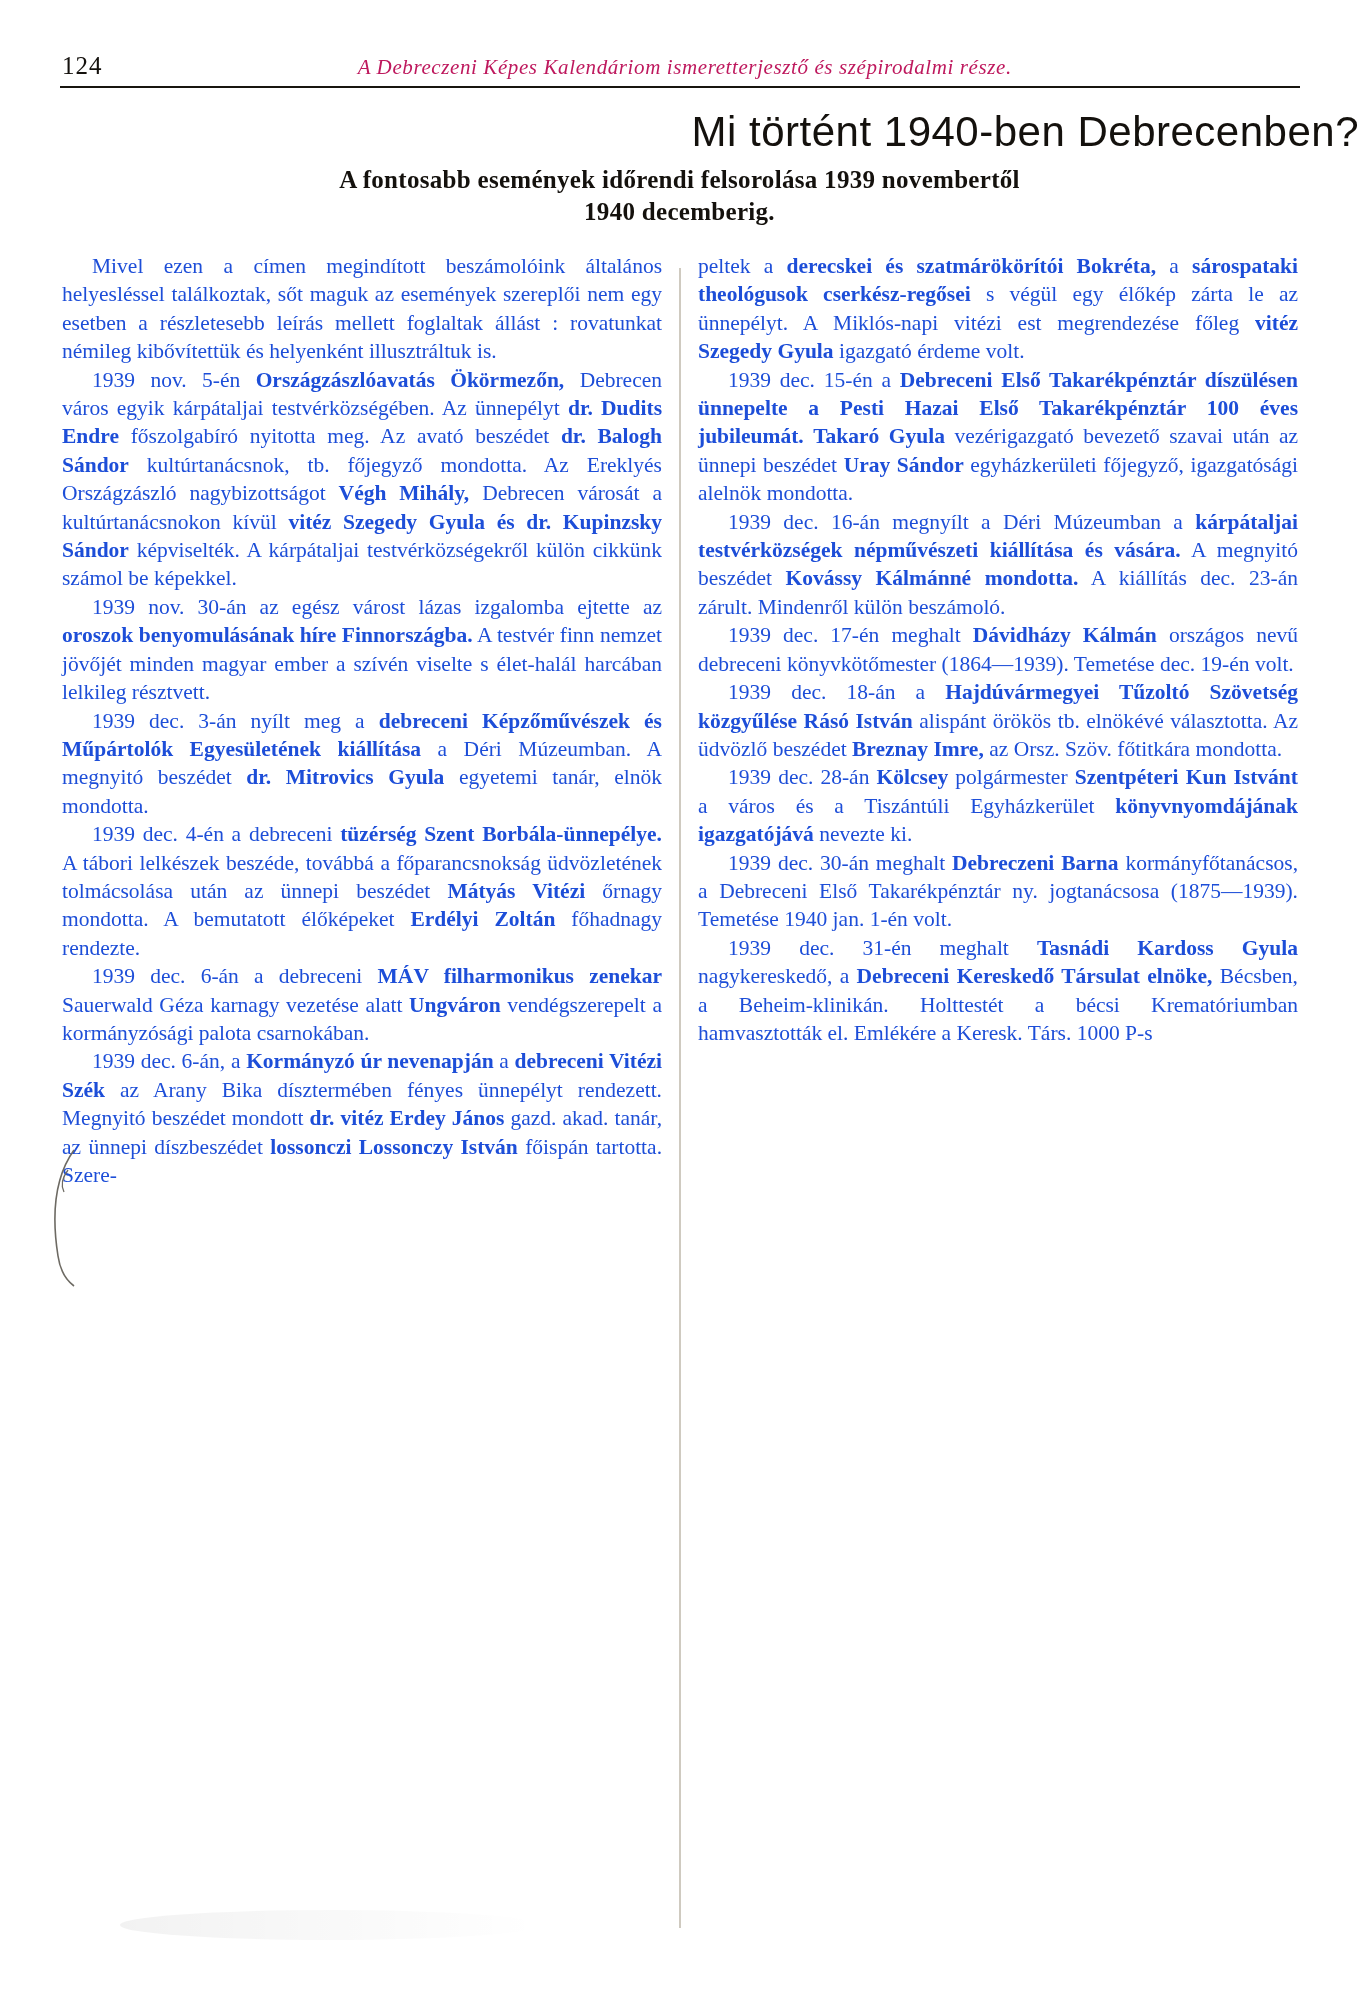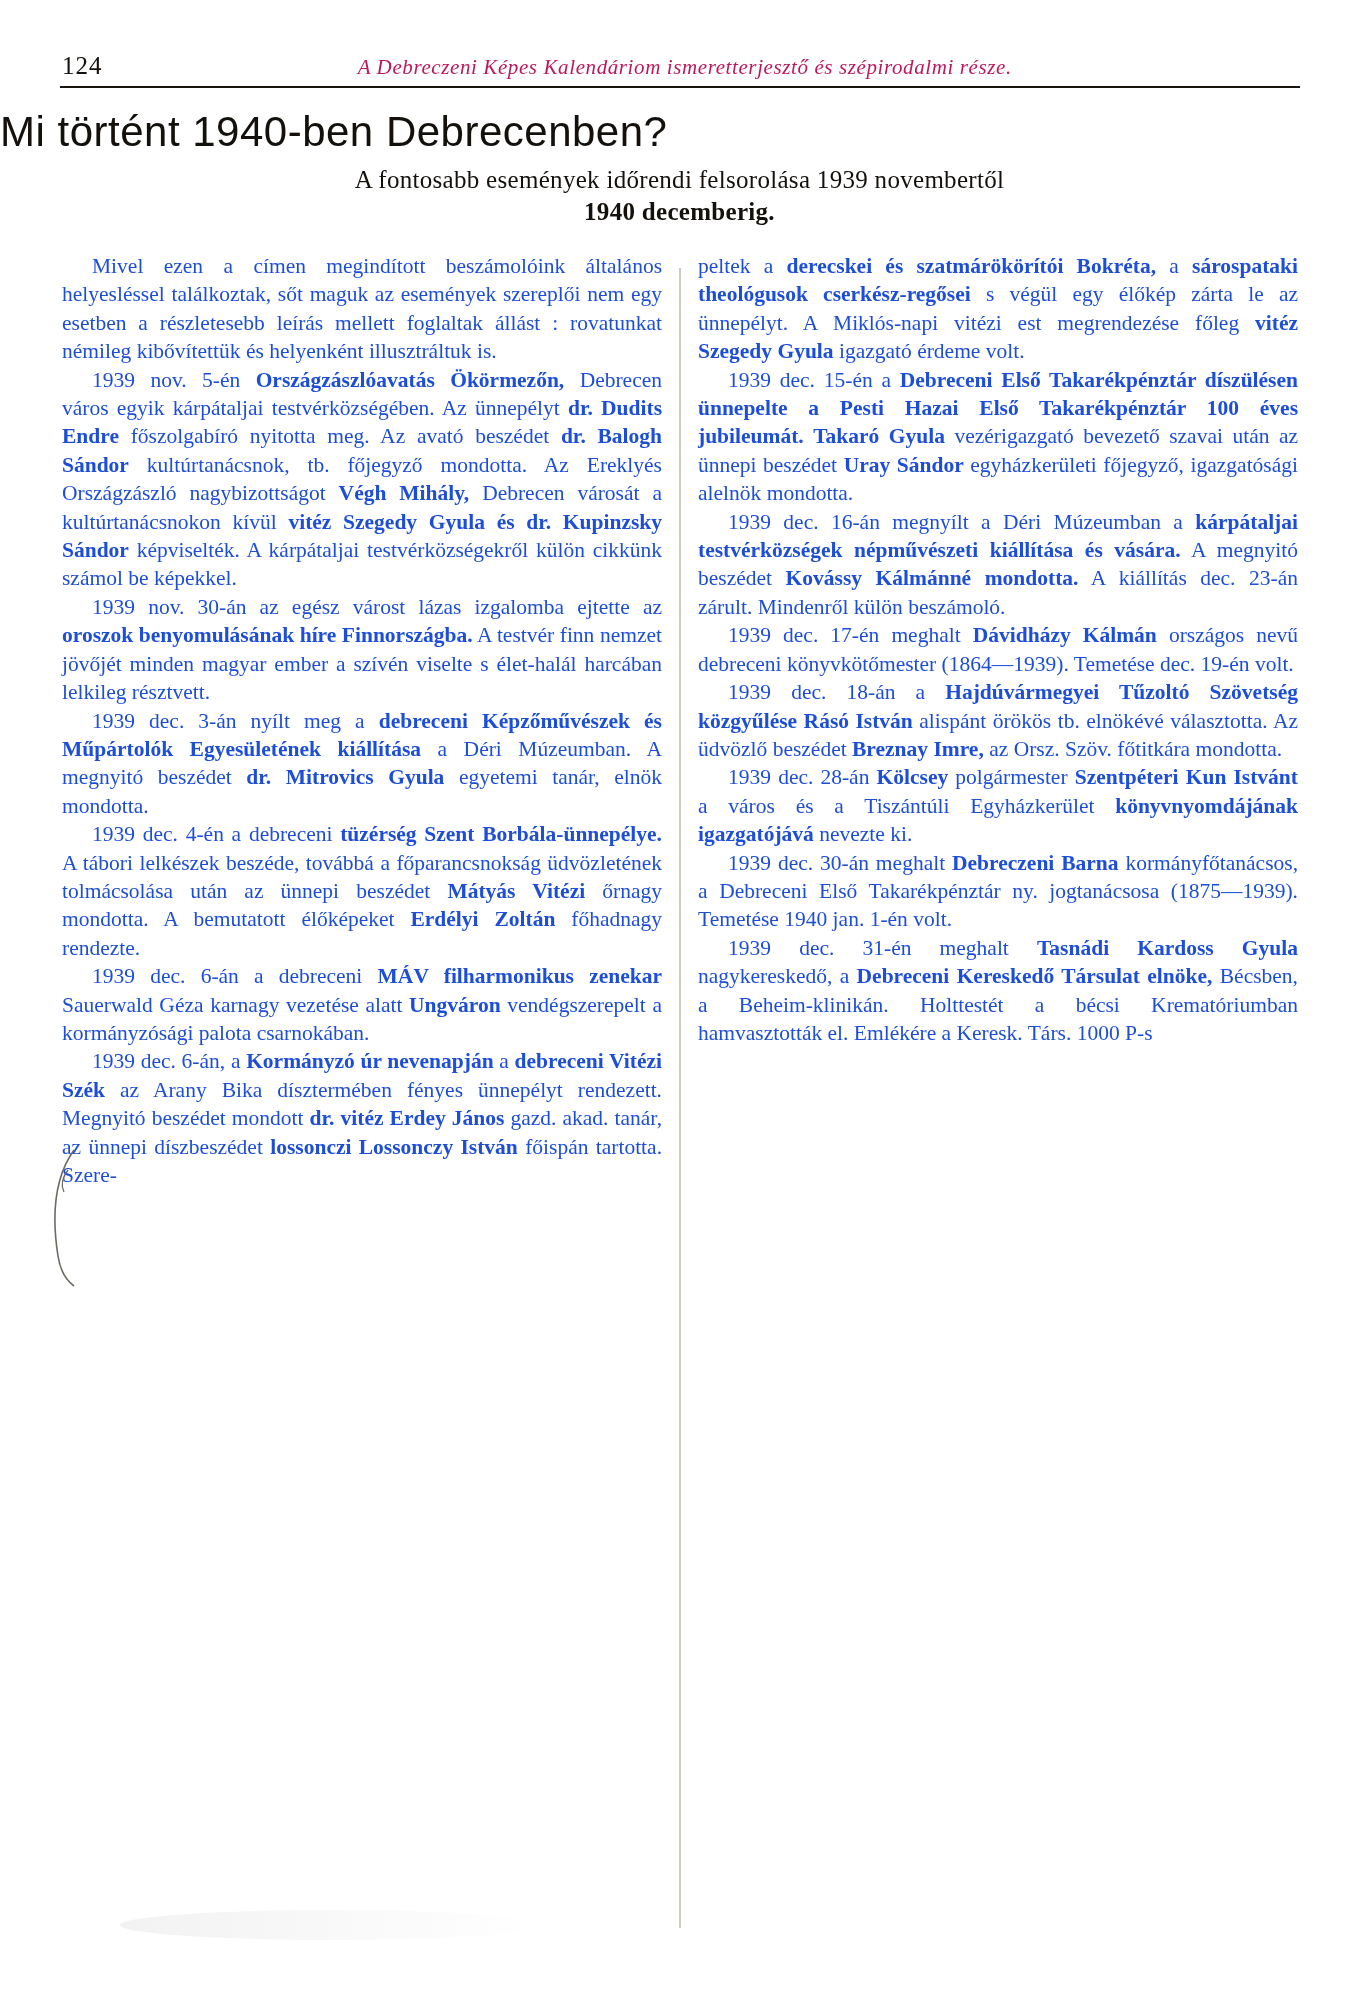--- a/index.html
+++ b/index.html
@@ -53,35 +53,35 @@
     width: 1240px;
     height: 2px;
     background: #18150f;
   }
   
   .maintitle {
     position: absolute;
     top: 108px;
     left: 0;
     width: 1359px;
-    text-align: left;
+    text-align: right;
     font-size: 42px;
     letter-spacing: 0.5px;
     color: #14110d;
     font-family: "Liberation Sans", sans-serif;
     font-weight: 400;
   }
   .subtitle1 {
     position: absolute;
     top: 166px;
     left: 0;
     width: 1359px;
     text-align: center;
     font-size: 25px;
-    font-weight: normal;
+    font-weight: bold;
     letter-spacing: 0.3px;
     color: #14110d;
   }
   .subtitle2 {
     position: absolute;
     top: 198px;
     left: 0;
     width: 1359px;
     text-align: center;
     font-size: 25px;

